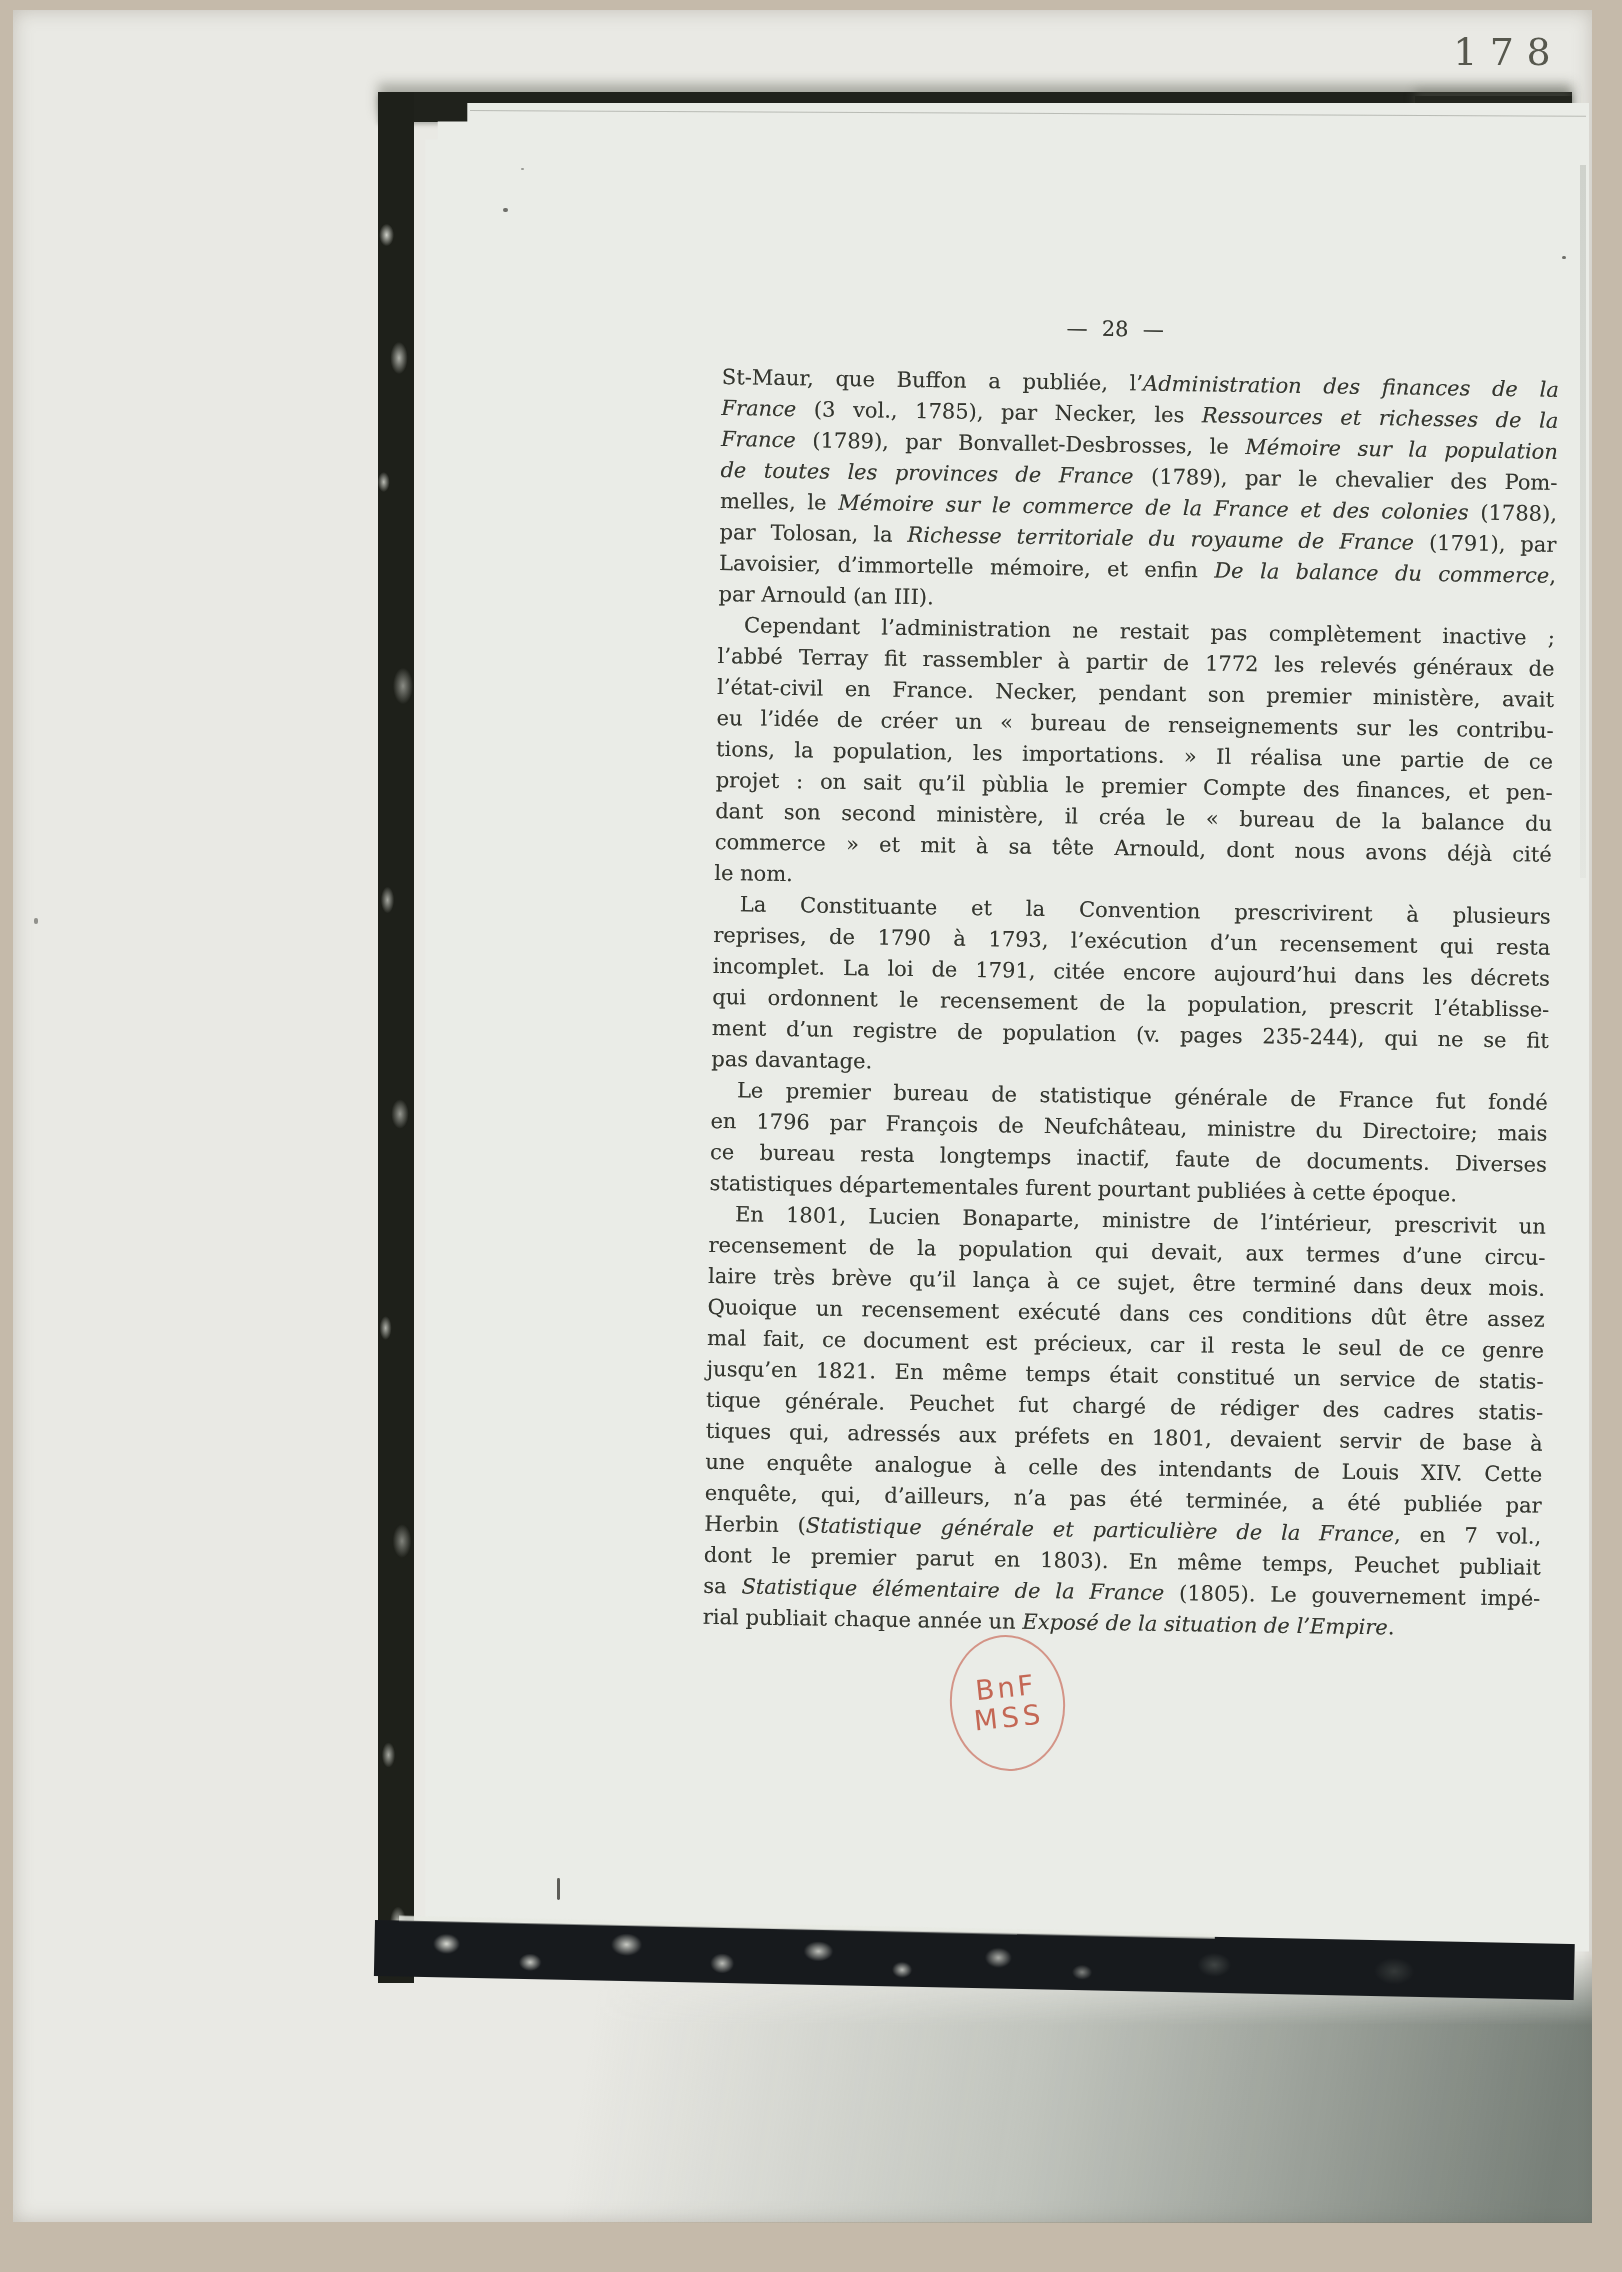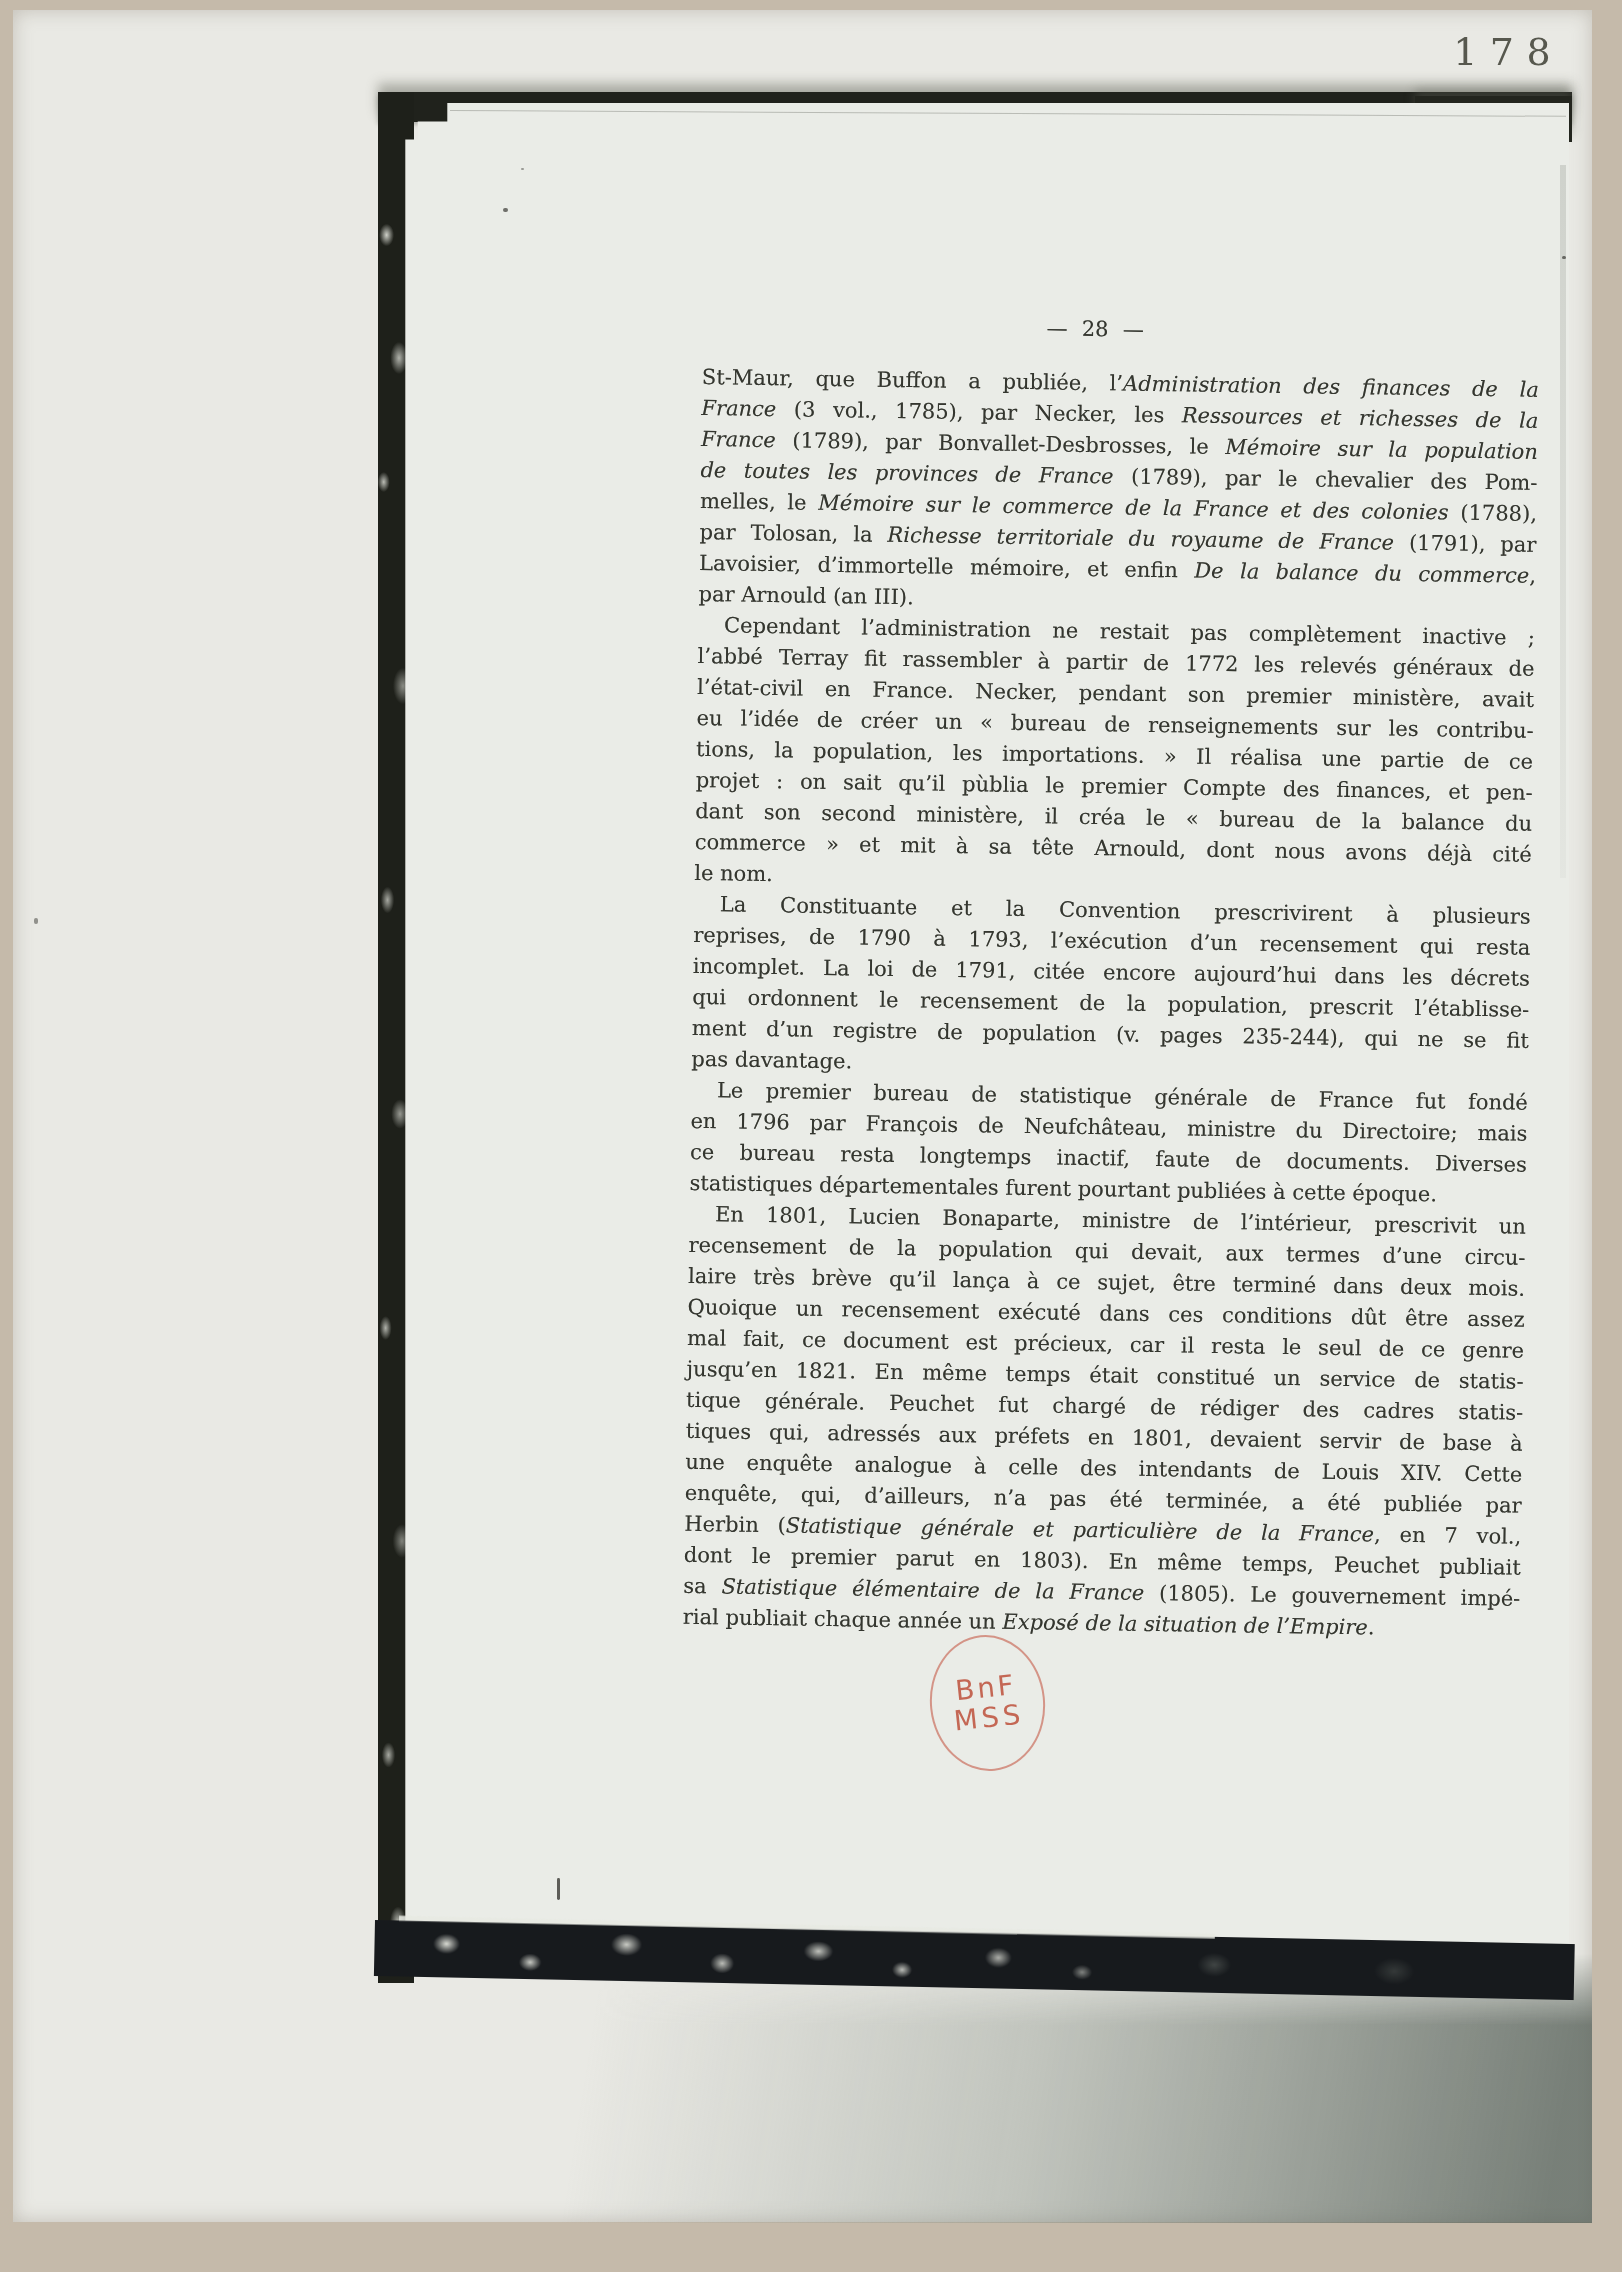--- a/index.html
+++ b/index.html
@@ -25,21 +25,21 @@
       radial-gradient(10.5px 16px at 8.6px 143px, rgba(225,227,219,.9), transparent 70%),
       radial-gradient(12.4px 23px at 21px 266px, rgba(225,227,219,.75), transparent 70%),
       radial-gradient(8.6px 14.3px at 5.7px 390px, rgba(225,227,219,.8), transparent 70%),
       radial-gradient(14.3px 26px at 25px 594px, rgba(210,212,204,.6), transparent 70%),
       radial-gradient(9.5px 19px at 9.5px 808px, rgba(225,227,219,.7), transparent 70%),
       radial-gradient(12.4px 21px at 22px 1022px, rgba(215,217,209,.65), transparent 70%),
       radial-gradient(8.6px 17px at 7.6px 1236px, rgba(225,227,219,.75), transparent 70%),
       radial-gradient(13.3px 24px at 24px 1449px, rgba(210,212,204,.55), transparent 70%),
       radial-gradient(9.5px 18px at 10.5px 1663px, rgba(225,227,219,.7), transparent 70%),
       radial-gradient(11.4px 22px at 20px 1830px, rgba(220,222,214,.8), transparent 70%);}
-  .book-page{position:absolute;left:392px;top:93px;width:1164px;height:1849px;background:var(--page);
+  .book-page{position:absolute;left:412px;top:93px;width:1164px;height:1849px;background:var(--page);
     clip-path:polygon(42px 0,100% 0,100% 100%,0 100%,0 37px,12.4px 37px,12.4px 19px,42px 19px);}
   .book-page .sheet-edge{position:absolute;left:45px;right:2.9px;top:7.6px;height:1.4px;
     background:rgba(105,108,100,.38);transform:rotate(.3deg);transform-origin:left top;}
   .book-page .right-streak{position:absolute;right:3.8px;top:62px;height:713px;width:5.7px;
     background:linear-gradient(to bottom, rgba(110,116,106,.22), rgba(110,116,106,.05));}
   .text-block{position:absolute;left:298px;top:205px;width:837px;color:var(--ink);
     font-size:21px;line-height:31px;transform:rotate(.88deg);transform-origin:left top;
     text-shadow:0 0 0.5px rgba(52,54,47,.45);}
   .page-header{text-align:center;transform:translateX(-26px);height:28.5px;margin-bottom:25px;
     font-size:21px;word-spacing:7.6px;}

